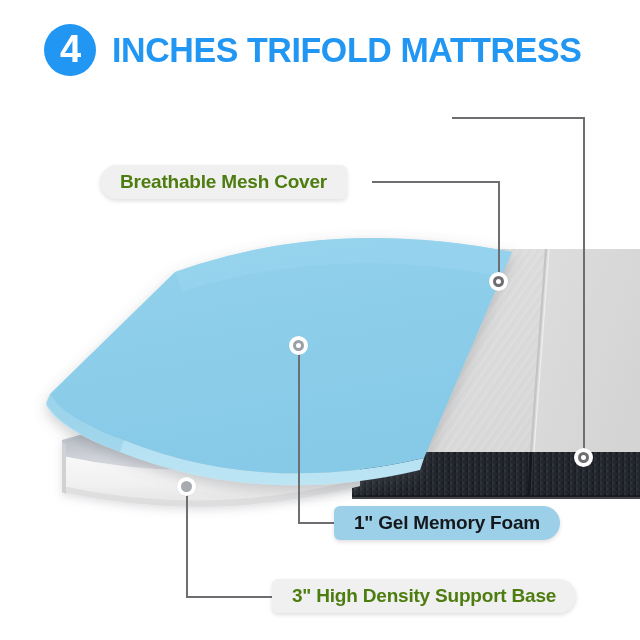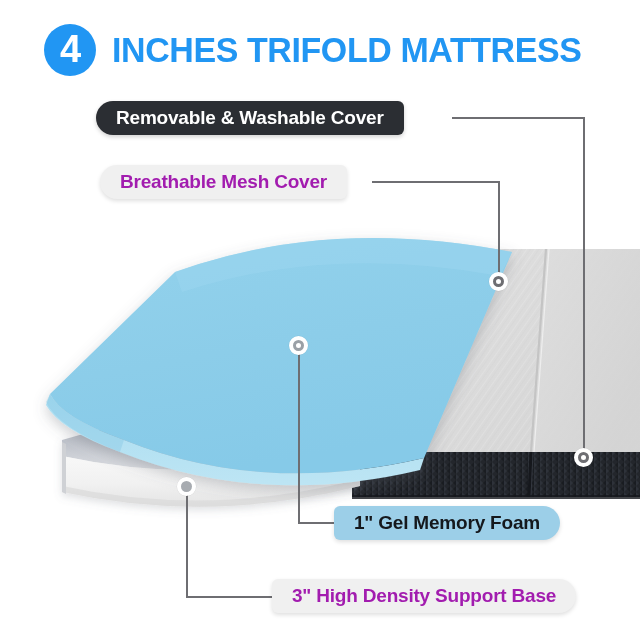--- a/index.html
+++ b/index.html
@@ -60,21 +60,21 @@
     height:34px;
     border-radius:17px;
     padding:0 20px;
     font-size:19px;
     font-weight:bold;
     white-space:nowrap;
     box-sizing:border-box;
     letter-spacing:-0.2px;
   }
   .pill.dark{background:#2b2e33;color:#ffffff;box-shadow:0 2px 4px rgba(0,0,0,.18);}
-  .pill.light{background:#f0f0f0;color:#a21caf;box-shadow:0 2px 4px rgba(0,0,0,.13);}
+  .pill.light{background:#f0f0f0;color:#4d7c0f;box-shadow:0 2px 4px rgba(0,0,0,.13);}
   .pill.blue{background:#9ccfe8;color:#15181c;box-shadow:0 2px 4px rgba(0,0,0,.13);}
   .pill.cap-left-square{border-top-left-radius:6px;border-bottom-left-radius:6px;}
   .pill.cap-right-square{border-top-right-radius:6px;border-bottom-right-radius:6px;}
 </style>
 </head>
 <body>
 
 <div id="stage">
 
   <div class="header">
@@ -211,23 +211,20 @@
     </div>
 
   <div class="marker ring onblue" style="left:289px;top:336px;">
       <i></i>
     </div>
 
   <div class="marker dot" style="left:177px;top:477px;">
       <i></i>
     </div>
 
-  <div class="pill dark cap-right-square" style="left:96px;top:101px;">
-    <span>Removable &amp; Washable Cover</span>
-  </div>
 
   <div class="pill light cap-right-square" style="left:100px;top:165px;">
     <span>Breathable Mesh Cover</span>
   </div>
 
   <div class="pill blue cap-left-square" style="left:334px;top:506px;">
     <span>1" Gel  Memory Foam</span>
   </div>
 
   <div class="pill light cap-left-square" style="left:272px;top:579px;">

